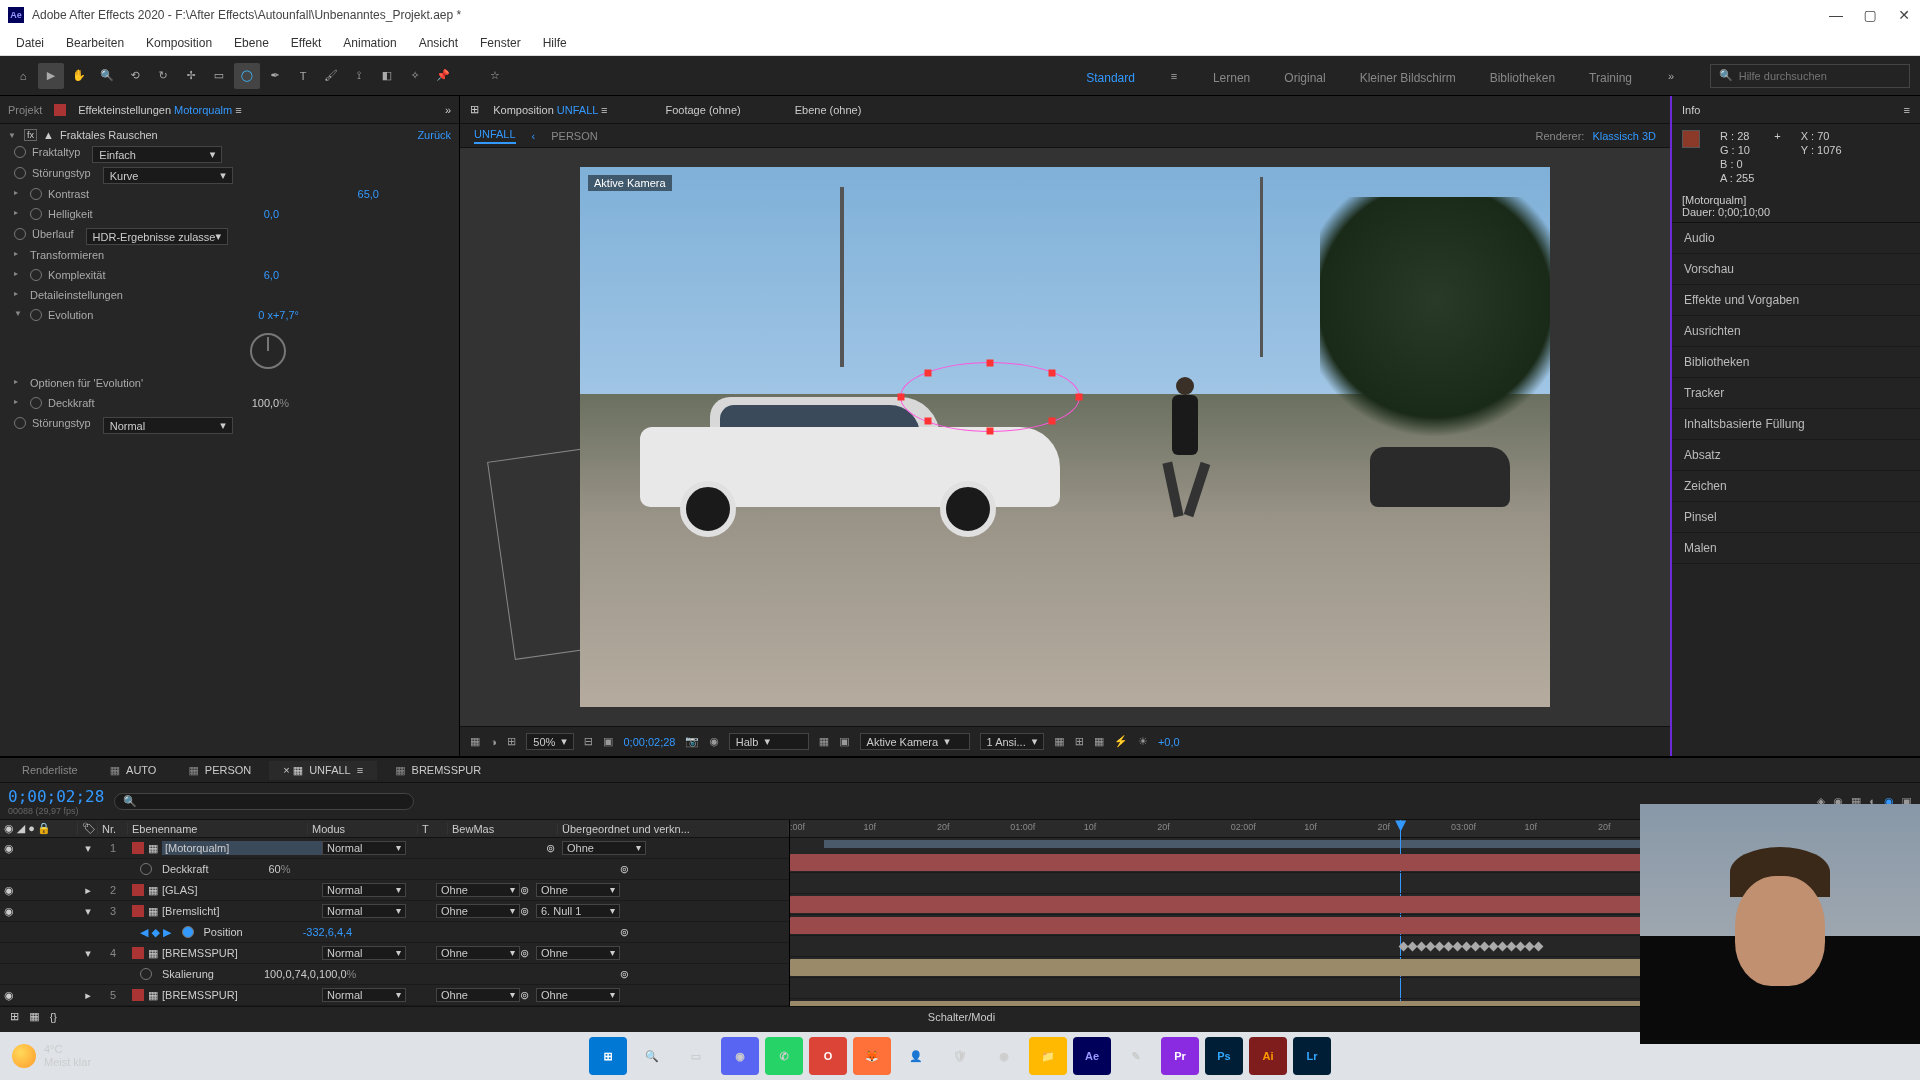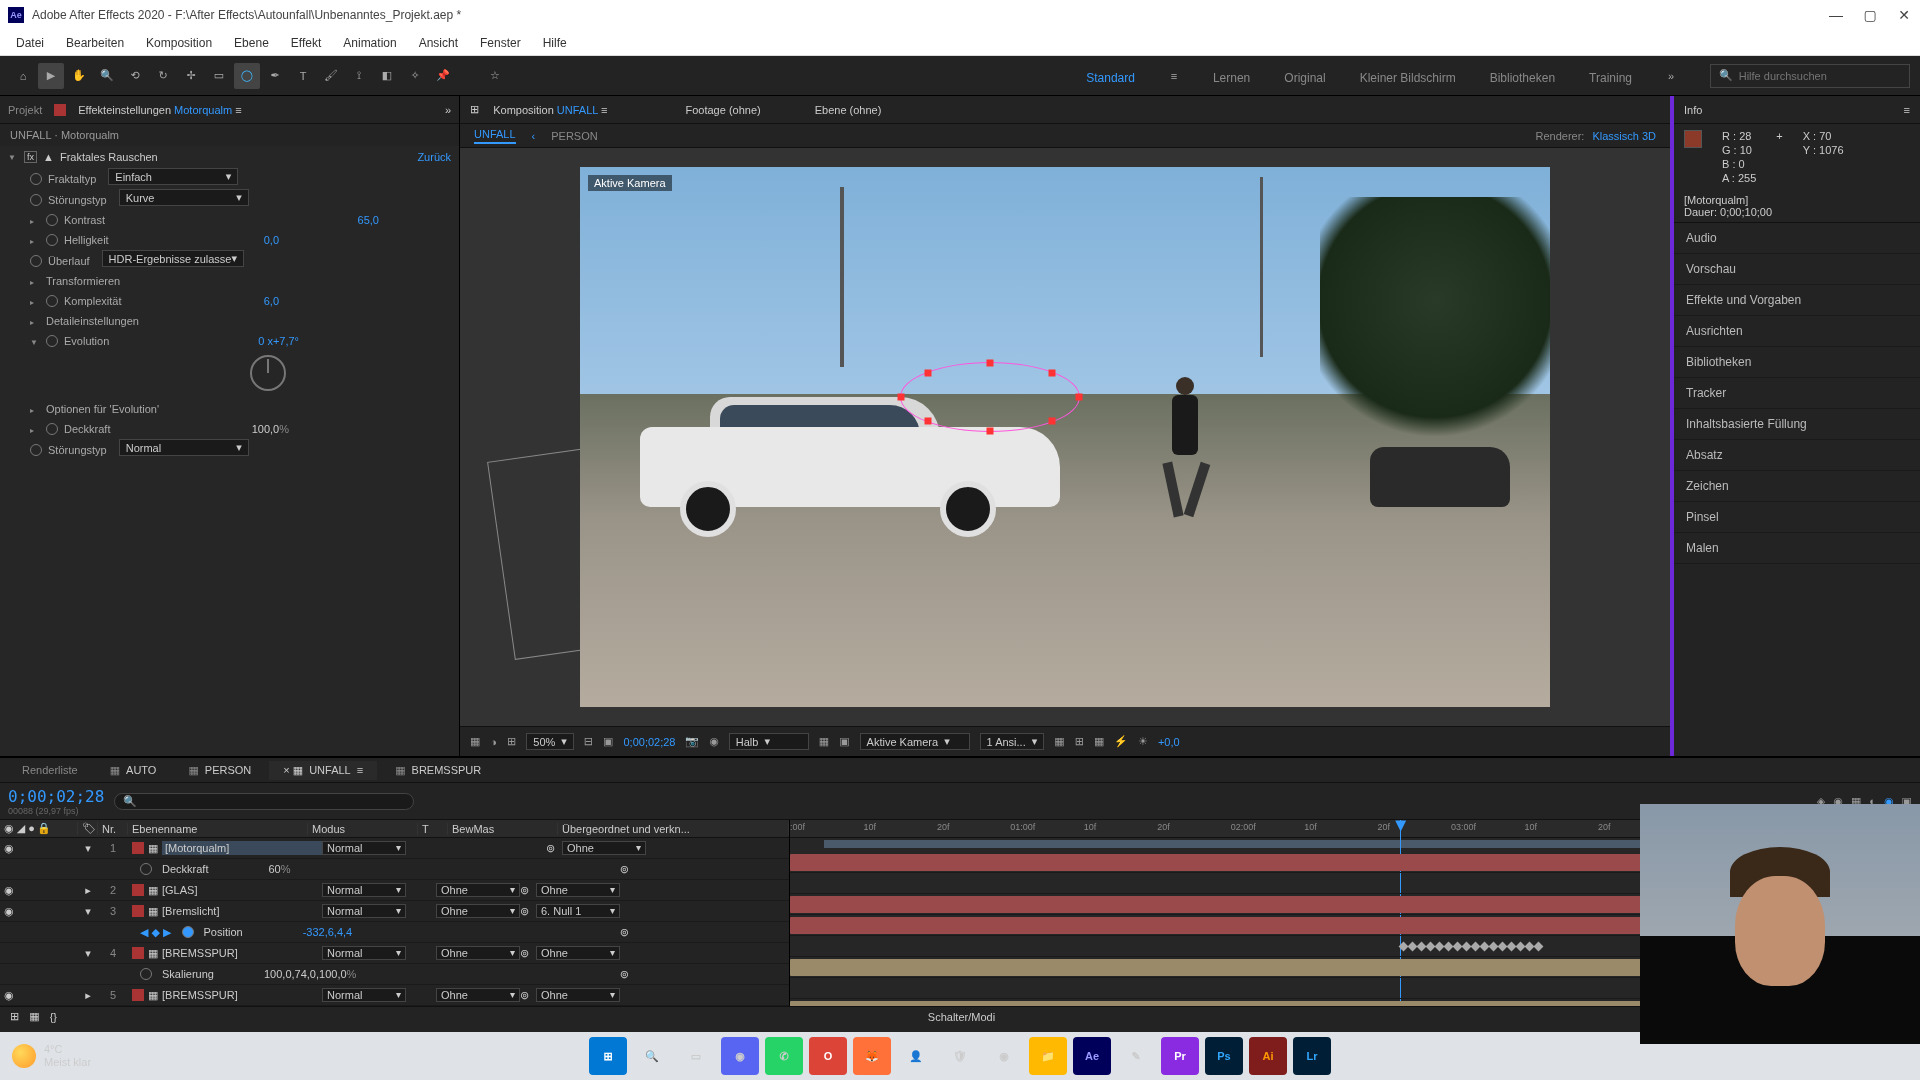--- a/index.html
+++ b/index.html
@@ -35,21 +35,21 @@
 .panel-tab{font-size:11px;color:#888}
 .panel-tab.active{color:#ccc}
 .panel-tab .link{color:#3399ff}
 .breadcrumb-bar{height:22px;padding:0 10px;display:flex;align-items:center;background:#232323;font-size:11px;color:#999}
 
 
 .effect-panel{flex:1;background:#262626;overflow:auto;padding:2px 0}
 .effect-header{display:flex;align-items:center;padding:3px 8px;gap:6px}
 .effect-name{color:#ccc}
 .effect-reset{color:#3399ff;margin-left:auto}
-.prop-row{display:flex;align-items:flex-end;padding:2px 0 2px 30px;gap:6px;min-height:20px}
+.prop-row{display:flex;align-items:flex-start;padding:2px 0 2px 14px;gap:6px;min-height:20px}
 .twirl{width:10px;color:#888;font-size:8px}
 .stopwatch{width:12px;height:12px;border:1px solid #777;border-radius:50%;position:relative}
 .prop-label{color:#aaa;flex-shrink:0}
 .prop-value{color:#3399ff;margin-left:6px}
 .prop-dropdown{background:#1a1a1a;border:1px solid #444;padding:1px 6px;min-width:130px;display:flex;justify-content:space-between;align-items:center;color:#ccc;margin-left:6px}
 .checkbox{width:12px;height:12px;border:1px solid #777;background:#1a1a1a}
 .evo-dial{width:36px;height:36px;border:2px solid #777;border-radius:50%;margin:4px 0;position:relative}
 .evo-dial::after{content:"";position:absolute;width:2px;height:14px;background:#777;left:50%;top:2px;transform:translateX(-50%)}
 
 
@@ -82,21 +82,21 @@
 .p-leg.l{left:8px;transform:rotate(-12deg)}.p-leg.r{right:8px;transform:rotate(18deg)}
 .car2{position:absolute;right:40px;top:280px;width:140px;height:60px;background:#2a2a2a;border-radius:14px 20px 8px 8px}
 .mask-ellipse{position:absolute;left:320px;top:195px;width:180px;height:70px;border:1px solid #ff55dd;border-radius:50%}
 .handle{position:absolute;width:7px;height:7px;background:#ff3333;transform:translate(-50%,-50%)}
 
 .viewer-controls{height:30px;background:#232323;display:flex;align-items:center;padding:0 10px;gap:10px;border-top:1px solid #111}
 .vc-btn{color:#999}
 .vc-drop{background:#1a1a1a;border:1px solid #444;padding:1px 6px;display:flex;gap:6px;align-items:center}
 
 
-.right-panel{width:250px;background:#232323;border-left:4px solid #6d28d9;display:flex;flex-direction:column}
+.right-panel{width:250px;background:#232323;border-left:2px solid #6d28d9;display:flex;flex-direction:column}
 .info-header{height:28px;display:flex;align-items:center;padding:0 10px;justify-content:space-between;border-bottom:1px solid #111}
 .info-body{padding:6px 10px;display:flex;gap:20px;font-size:11px}
 .info-col{display:flex;flex-direction:column;gap:2px}
 .info-swatch{width:18px;height:18px;background:#8b3a2a;border:1px solid #555}
 .info-meta{padding:4px 10px;border-bottom:1px solid #111;font-size:11px;color:#aaa}
 .side-panel-item{padding:8px 12px;border-bottom:1px solid #1a1a1a;color:#bbb;font-size:12px}
 
 
 .timeline{height:270px;background:#232323;border-top:2px solid #000;display:flex;flex-direction:column}
 .tl-tabs{height:26px;display:flex;align-items:center;gap:4px;padding:0 8px;background:#232323;border-bottom:1px solid #111}
@@ -214,21 +214,20 @@
   <div class="left-panel">
     <div class="panel-tabs">
       <span class="panel-tab">Projekt</span>
       <span style="width:12px;height:12px;background:#aa3333"></span>
       <span class="panel-tab active">
         <span>Effekteinstellungen</span>
         <span class="link">Motorqualm</span> ≡
       </span>
       <span style="margin-left:auto">»</span>
     </div>
-    <div class="breadcrumb-bar">UNFALL · Motorqualm</div>
     <div class="effect-panel">
       <div class="effect-header">
         <span class="twirl">▼</span>
         <span style="border:1px solid #666;padding:0 2px;font-size:9px">fx</span>
         <span>▲</span>
         <span class="effect-name">Fraktales Rauschen</span>
         <span class="effect-reset">Zurück</span>
       </div>
       <div class="prop-row">
           <span class="stopwatch"></span>
@@ -307,21 +306,21 @@
             <span>▾</span>
           </div>
         </div>
     </div>
   </div>
 
   <div class="center-panel">
     <div class="comp-tabs">
       <span>⊞</span>
       <span class="panel-tab active"><span>Komposition</span> <span style="color:#3399ff">UNFALL</span> ≡</span>
-      <span class="panel-tab" style="margin-left:64px"><span>Footage</span> <span>(ohne)</span></span>
+      <span class="panel-tab" style="margin-left:44px"><span>Footage</span> <span>(ohne)</span></span>
       <span class="panel-tab" style="margin-left:40px"><span>Ebene</span> <span>(ohne)</span></span>
     </div>
     <div class="comp-crumb">
       <span class="active">UNFALL</span>
       <span style="color:#3399ff">‹</span>
       <span>PERSON</span>
       <div class="renderer">
         <span>Renderer:</span>
         <span style="color:#3399ff">Klassisch 3D</span>
       </div>

